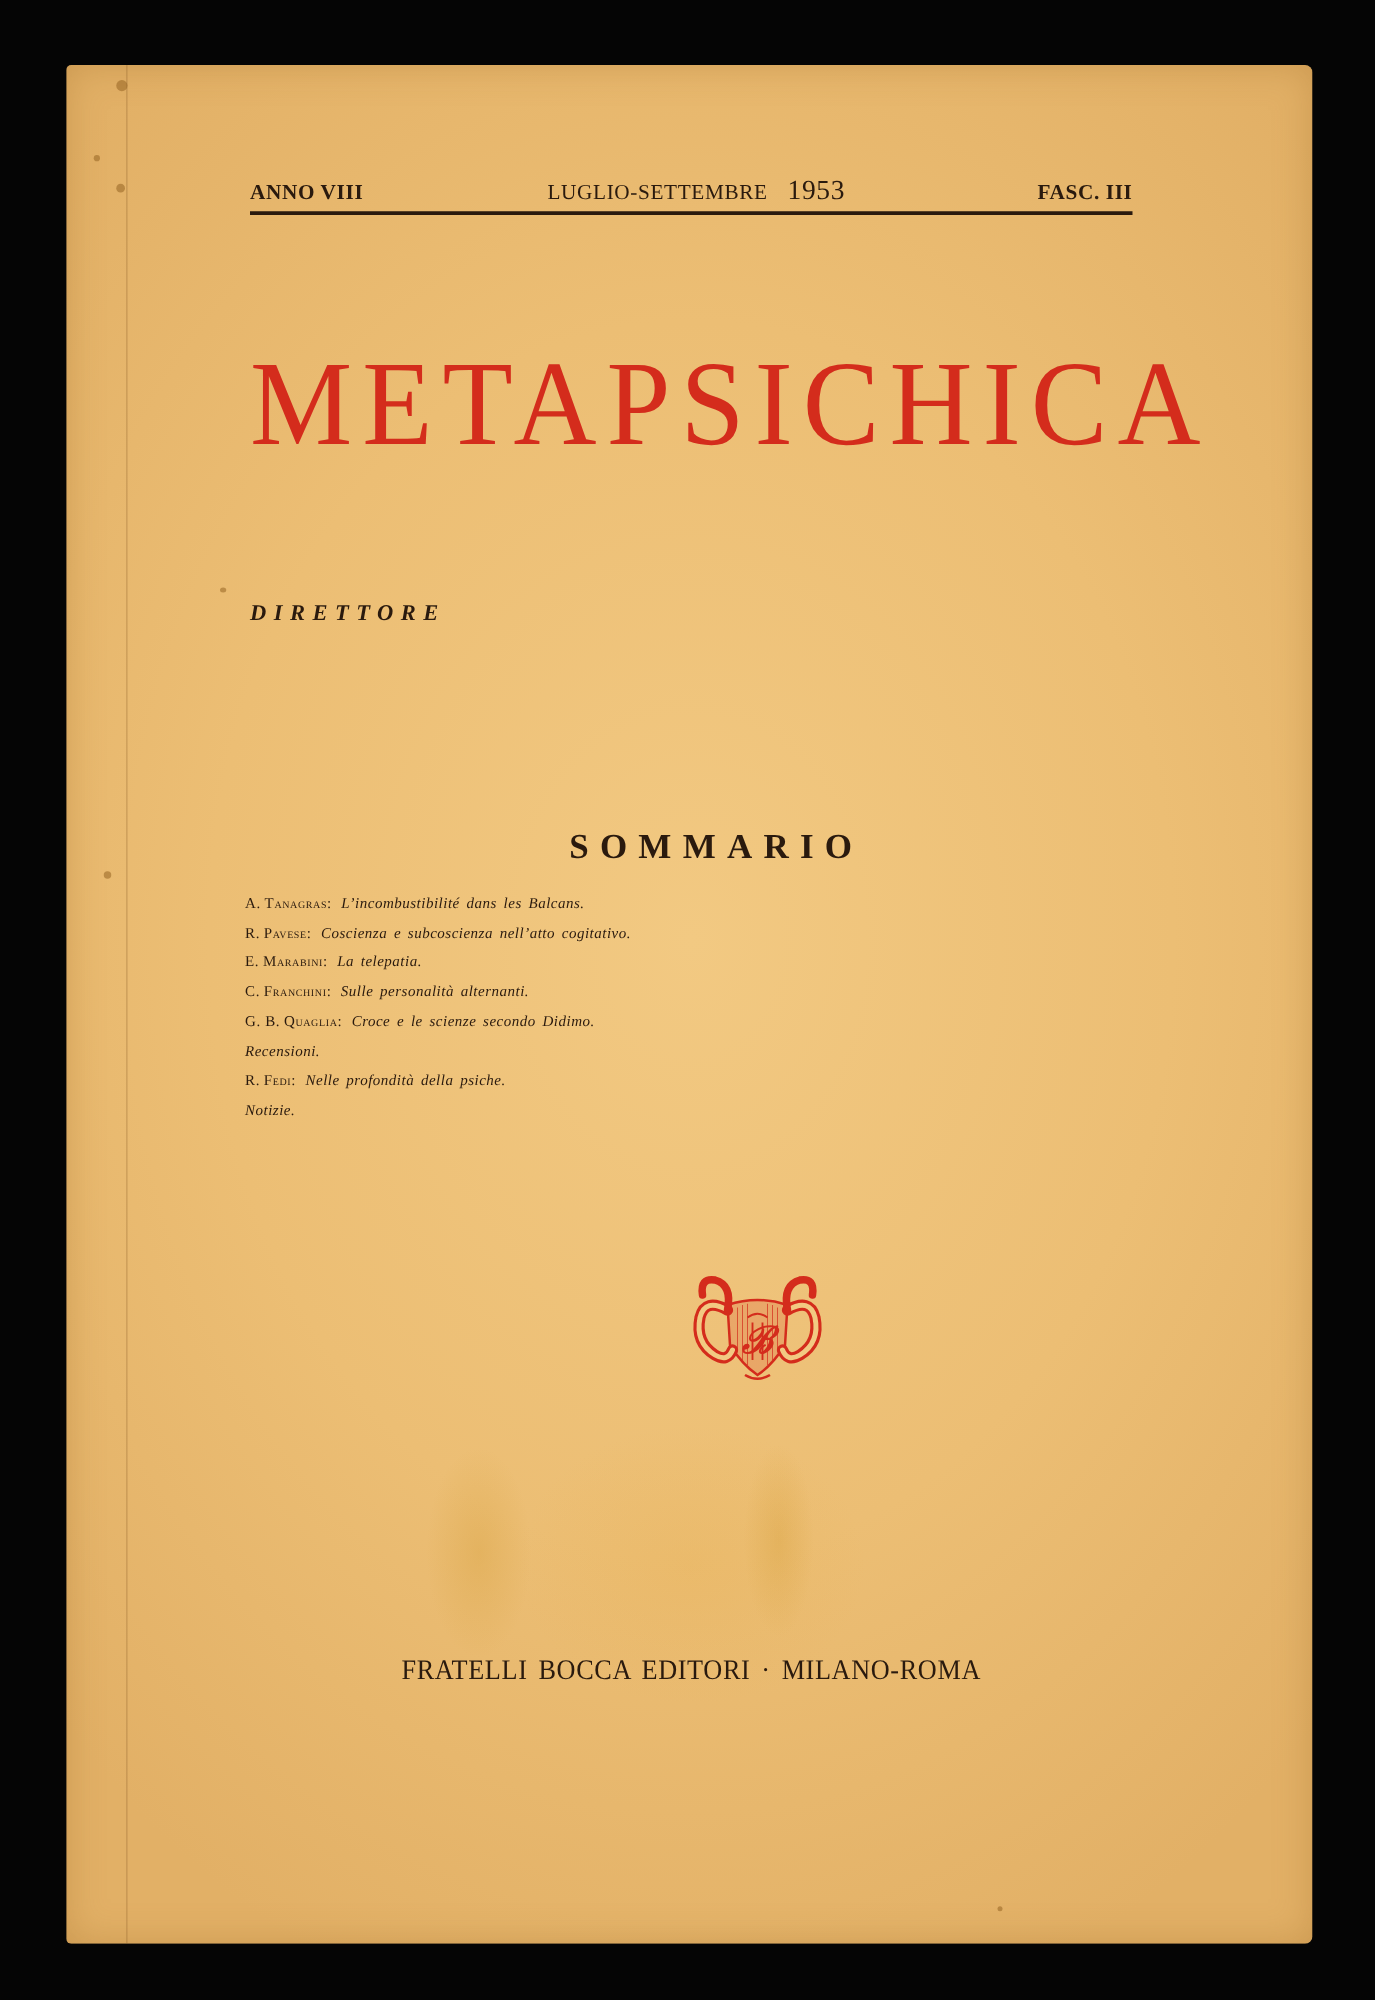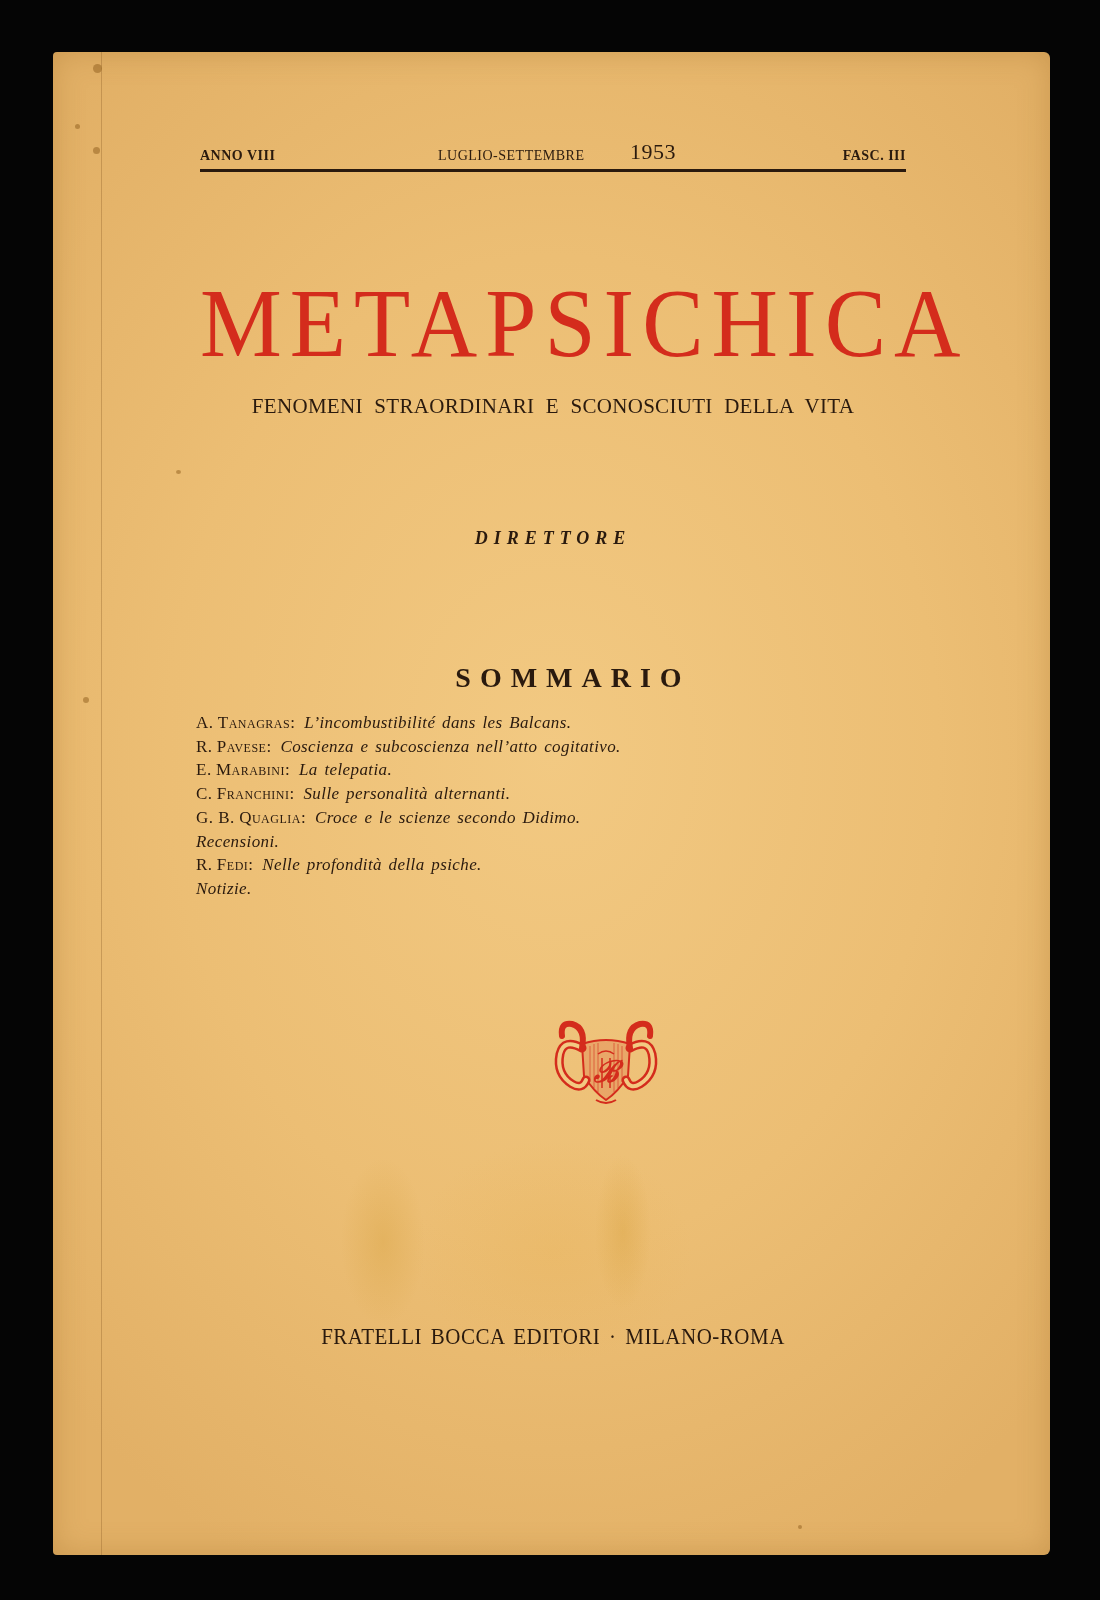--- a/index.html
+++ b/index.html
@@ -39,21 +39,21 @@
       top: 88px;
       width: 706px;
       height: 30px;
       color: #2a1a0e;
     }
     .header-row span {
       position: absolute;
       bottom: 6px;
       font-family: "Liberation Serif", "DejaVu Serif", serif;
       font-weight: bold;
-      font-size: 14px;
+      font-size: 17px;
       letter-spacing: 0.5px;
     }
     .h-anno { left: 0; }
     .h-period { left: 238px; font-weight: normal !important; font-size: 17px; margin-top: 44px; }
     .h-year { left: 430px; font-size: 22px !important; font-weight: normal !important; bottom: 5px !important; }
     .h-fasc { right: 0; }
     .header-rule {
       position: absolute;
       left: 147px;
       top: 117px;
@@ -85,28 +85,26 @@
       font-family: "Liberation Serif", "DejaVu Serif", serif;
       font-size: 21px;
       word-spacing: 6px;
       letter-spacing: 0.3px;
     }
     .director-label {
       position: absolute;
       left: 147px;
       top: 428px;
       width: 706px;
-      text-align: center;
       color: #2a1a0e;
       font-family: "Liberation Serif", "DejaVu Serif", serif;
       font-style: italic;
       font-weight: bold;
       font-size: 18px;
       letter-spacing: 6px;
-      margin-top: 48px;
     }
     .director-name {
       position: absolute;
       left: 147px;
       top: 466px;
       width: 706px;
       text-align: center;
       color: #2a1a0e;
       font-family: "Liberation Serif", "DejaVu Serif", serif;
       font-style: italic;
@@ -131,21 +129,21 @@
     .toc {
       position: absolute;
       left: 143px;
       top: 659px;
       width: 700px;
       margin: 0;
       padding: 0;
       list-style: none;
       color: #2a1a0e;
       font-family: "Liberation Serif", "DejaVu Serif", serif;
-      font-size: 17px;
+      font-size: 12px;
       line-height: 23.7px;
     }
     .toc li { white-space: nowrap; }
     .toc .initials { letter-spacing: 0.5px; }
     .toc .author { font-variant: small-caps; letter-spacing: 0.5px; }
     .toc .colon { margin-right: 5px; }
     .toc .work { font-style: italic; letter-spacing: 0.4px; word-spacing: 2px; }
 
     .logo {
       position: absolute;
@@ -190,21 +188,20 @@
 
   <div class="header-row">
     <span class="h-anno">ANNO VIII</span>
     <span class="h-period">LUGLIO-SETTEMBRE</span>
     <span class="h-year">1953</span>
     <span class="h-fasc">FASC. III</span>
   </div>
   <div class="header-rule"></div>
 
   <div class="title">METAPSICHICA</div>
-  <div class="subtitle">FENOMENI STRAORDINARI E SCONOSCIUTI DELLA VITA</div>
 
   <div class="director-label">DIRETTORE</div>
 
   <div class="sommario-title">SOMMARIO</div>
 
   <ul class="toc">
     <li>
       <span class="initials">A.</span>
       <span class="author">Tanagras</span><span class="colon">:</span>
       <span class="work">L’incombustibilité dans les Balcans.</span>

